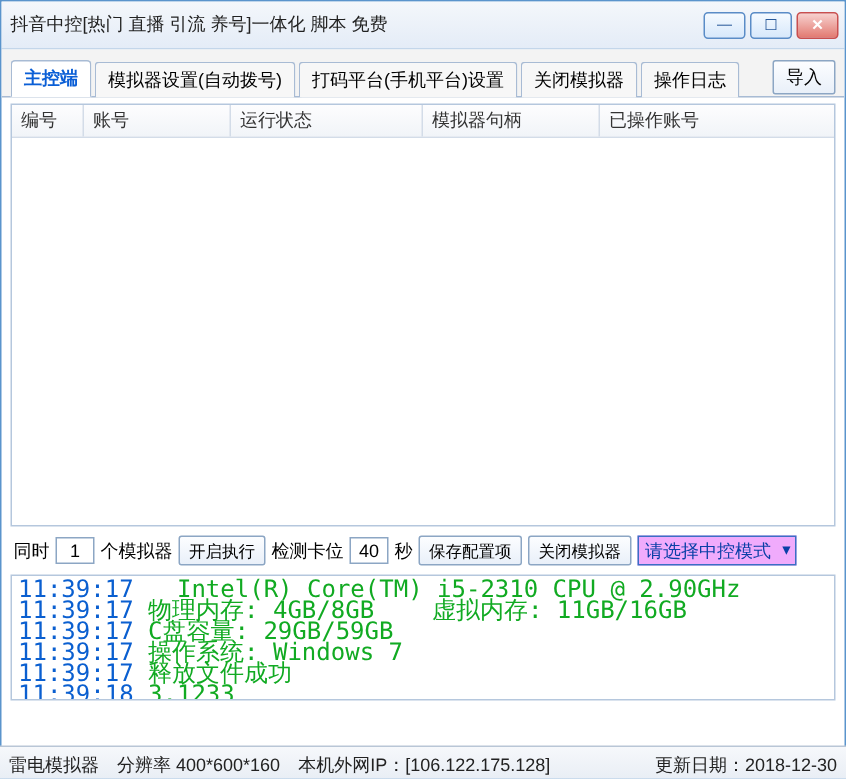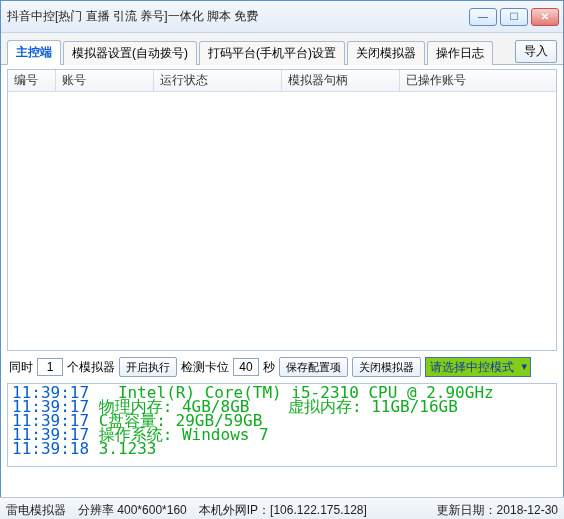--- a/index.html
+++ b/index.html
@@ -104,21 +104,21 @@
   .btn {
     padding: 1px 6px; height: 20px;
     border: 1px solid #8ca6c4; border-radius: 2px;
     background: linear-gradient(#fcfdff,#e9f0f9);
     cursor: pointer; white-space: nowrap;
     font-size: 11px;
   }
   .select {
     height: 20px;
     border: 1px solid #3a6fc4;
-    background: #84cc16;
+    background: #f0abfc;
     display: flex; align-items: center;
     padding: 0 16px 0 4px;
     position: relative; cursor: pointer;
     color: #0a3fa7; min-width: 104px;
   }
   .select::after {
     content: "▾"; position: absolute; right: 3px; top: 2px;
     color: #0a3fa7; font-size: 11px;
   }
   .log {
@@ -189,20 +189,21 @@
     <button class="btn">保存配置项</button>
     <button class="btn">关闭模拟器</button>
     <div class="select">请选择中控模式</div>
   </div>
 
   <div class="log" id="log-panel">
       <div class="log-line"><span class="ts">11:39:17</span><span class="msg">   Intel(R) Core(TM) i5-2310 CPU @ 2.90GHz</span></div>
       <div class="log-line"><span class="ts">11:39:17</span><span class="msg"> 物理内存: 4GB/8GB    虚拟内存: 11GB/16GB</span></div>
       <div class="log-line"><span class="ts">11:39:17</span><span class="msg"> C盘容量: 29GB/59GB</span></div>
       <div class="log-line"><span class="ts">11:39:17</span><span class="msg"> 操作系统: Windows 7</span></div>
+      <div class="log-line"><span class="ts">11:39:17</span><span class="msg"> 释放文件成功</span></div>
       <div class="log-line"><span class="ts">11:39:18</span><span class="msg"> 3.1233</span></div>
     </div>
 </div>
 
 <div class="statusbar">
   <span>雷电模拟器</span>
   <span><span>分辨率</span> <span>400*600*160</span></span>
   <span><span>本机外网IP：</span><span>[106.122.175.128]</span></span>
   <span class="status-right"><span>更新日期：</span><span>2018-12-30</span></span>
 </div>

